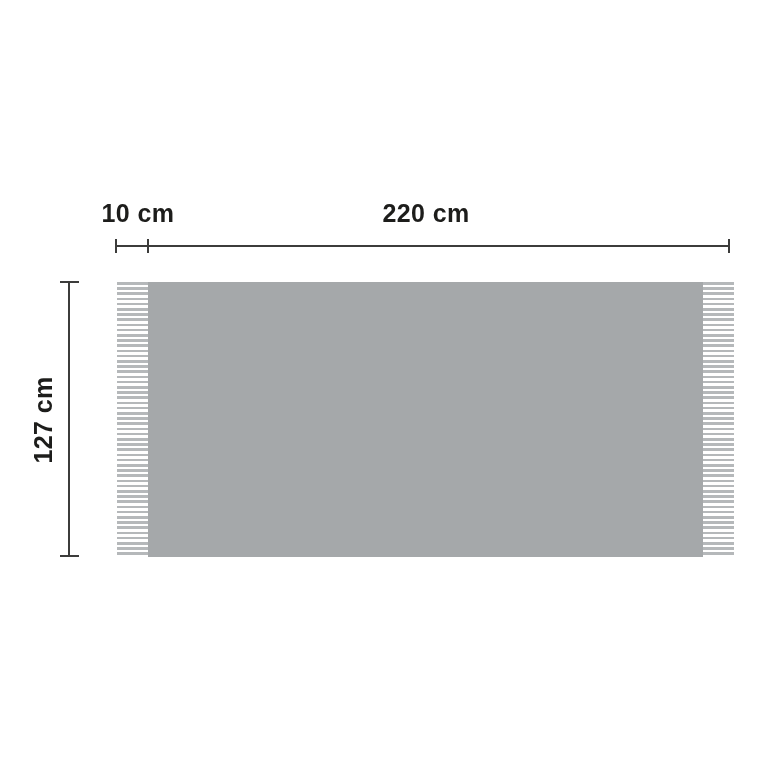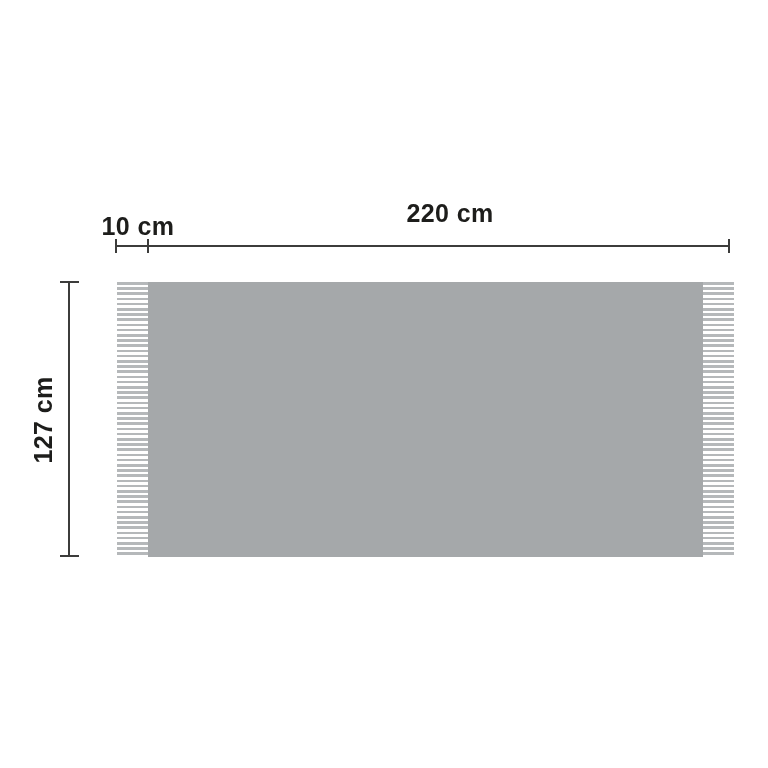--- a/index.html
+++ b/index.html
@@ -17,22 +17,22 @@
   }
   .label {
     position: absolute;
     font-size: 25px;
     font-weight: 600;
     color: var(--label-text, #1d1d1b);
     letter-spacing: 0.4px;
     white-space: nowrap;
     line-height: 1.1;
   }
-  .label-fringe { left: 138px; top: 213px; transform: translateX(-50%); }
-  .label-width  { left: 450px; top: 200px; transform: translateX(-50%); }
+  .label-fringe { left: 138px; top: 200px; transform: translateX(-50%); }
+  .label-width  { left: 426px; top: 200px; transform: translateX(-50%); }
   .label-height {
     left: 44px; top: 420px;
     transform: translate(-50%, -50%) rotate(-90deg);
   }
   
   .hline {
     position: absolute;
     left: 115px; top: 245px;
     width: 615px; height: 2px;
     background: var(--dimension-line, #3c3c3b);

